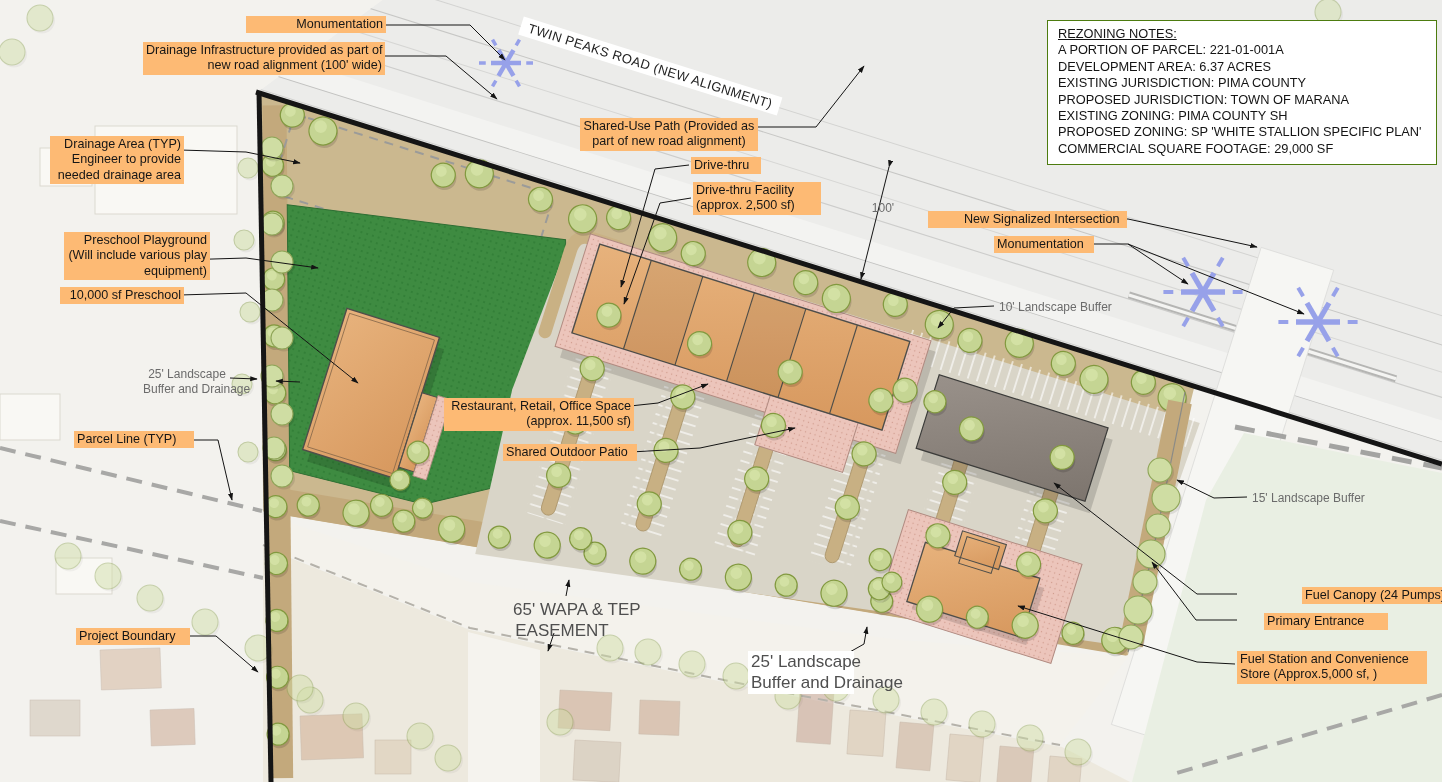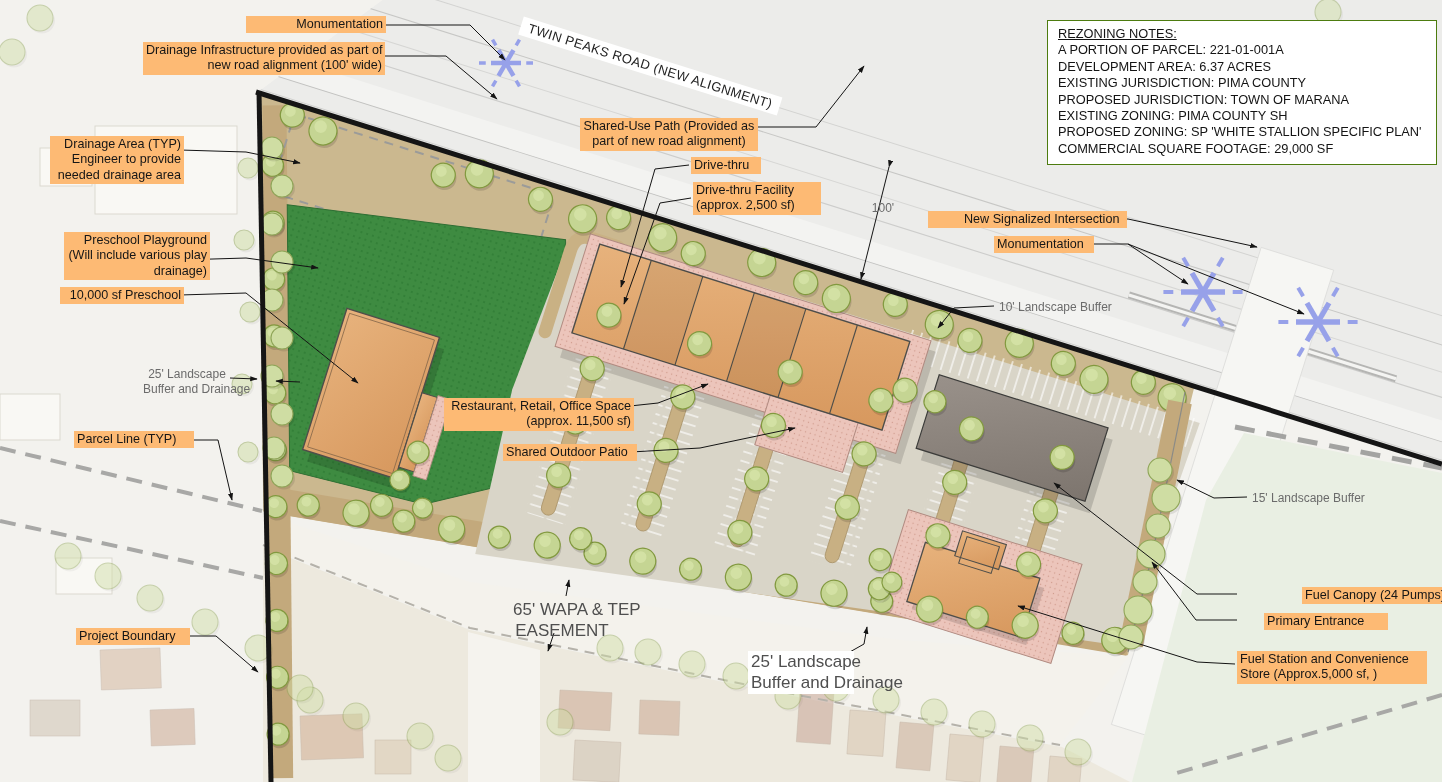--- a/index.html
+++ b/index.html
@@ -689,21 +689,21 @@
       <div>new road alignment (100' wide)</div>
     </div>
     <div class="lbl r" style="left: 50px; top: 136px; width: 128px;">
       <div>Drainage Area (TYP)</div>
       <div>Engineer to provide</div>
       <div>needed drainage area</div>
     </div>
     <div class="lbl r" style="left: 38px; top: 232px; width: 140px; margin-left: 26px;">
       <div>Preschool Playground</div>
       <div>(Will include various play</div>
-      <div>drainage)</div>
+      <div>equipment)</div>
     </div>
     <div class="lbl r" style="left: 60px; top: 287px; width: 118px;">
       <div>10,000 sf Preschool</div>
     </div>
     <div class="lbl c gray" style="left: 140px; top: 366px; width: 88px;">
       <div>25' Landscape</div>
       <div>Buffer and Drainage</div>
     </div>
     <div class="lbl " style="left: 74px; top: 431px; width: 114px;">
       <div>Parcel Line (TYP)</div>

